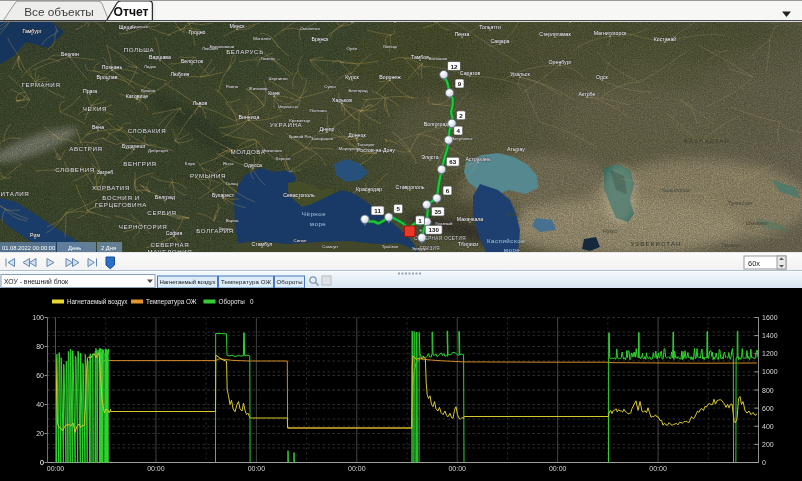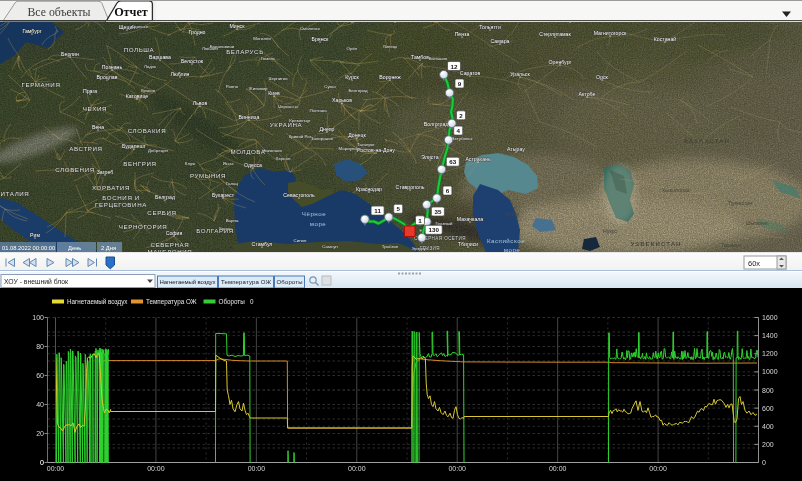--- a/index.html
+++ b/index.html
@@ -1,15 +1,15 @@
 <!DOCTYPE html>
 <html><head><meta charset="utf-8"><style>
 * { margin:0; padding:0; box-sizing:border-box; }
 html,body { width:802px; height:481px; overflow:hidden; background:#fff; font-family:"Liberation Sans", sans-serif; }
-#tabbar { position:absolute; left:0; top:0; width:802px; height:30px;font-family:Liberation Serif, serif; }
+#tabbar { position:absolute; left:0; top:0; width:802px; height:30px; }
 #map { position:absolute; left:0; top:22px; width:802px; height:230px; }
 #playbar { position:absolute; left:0; top:252px; width:802px; height:20px; background:linear-gradient(#fbfbfb,#f1f1f0); border-top:1px solid #e8e8e8;text-decoration:underline; }
 #toolbar2 { position:absolute; left:0; top:270px; width:802px; height:18px; background:linear-gradient(#f4f8fc 0%,#e8f0f8 45%,#d8e4f0 100%); border-top:1px solid #aac0da; box-shadow: inset 0 1px 0 #fff; }
 #chart { position:absolute; left:0; top:288px; width:802px; height:193px; background:#000; }
 .ct { font-size:5.2px; fill:#ffffff; paint-order:stroke; stroke:#2a2a2a; stroke-width:0.5px; text-anchor:middle; }
 .co { font-size:6.2px; fill:#eeeeee; letter-spacing:0.6px; paint-order:stroke; stroke:#222; stroke-width:0.5px; text-anchor:middle; opacity:0.95; }
 .cod { font-size:6.2px; fill:#3e4034; text-anchor:middle; font-weight:bold; opacity:0.9; }
 .ctd { font-size:5.2px; fill:#44463a; text-anchor:middle; }
 .ct2 { font-size:4.4px; fill:#f5f5f5; paint-order:stroke; stroke:#333; stroke-width:0.4px; text-anchor:middle; opacity:0.9; }
 .co2 { font-size:4.6px; fill:#ddd; letter-spacing:0.4px; paint-order:stroke; stroke:#222; stroke-width:0.4px; text-anchor:middle; }

